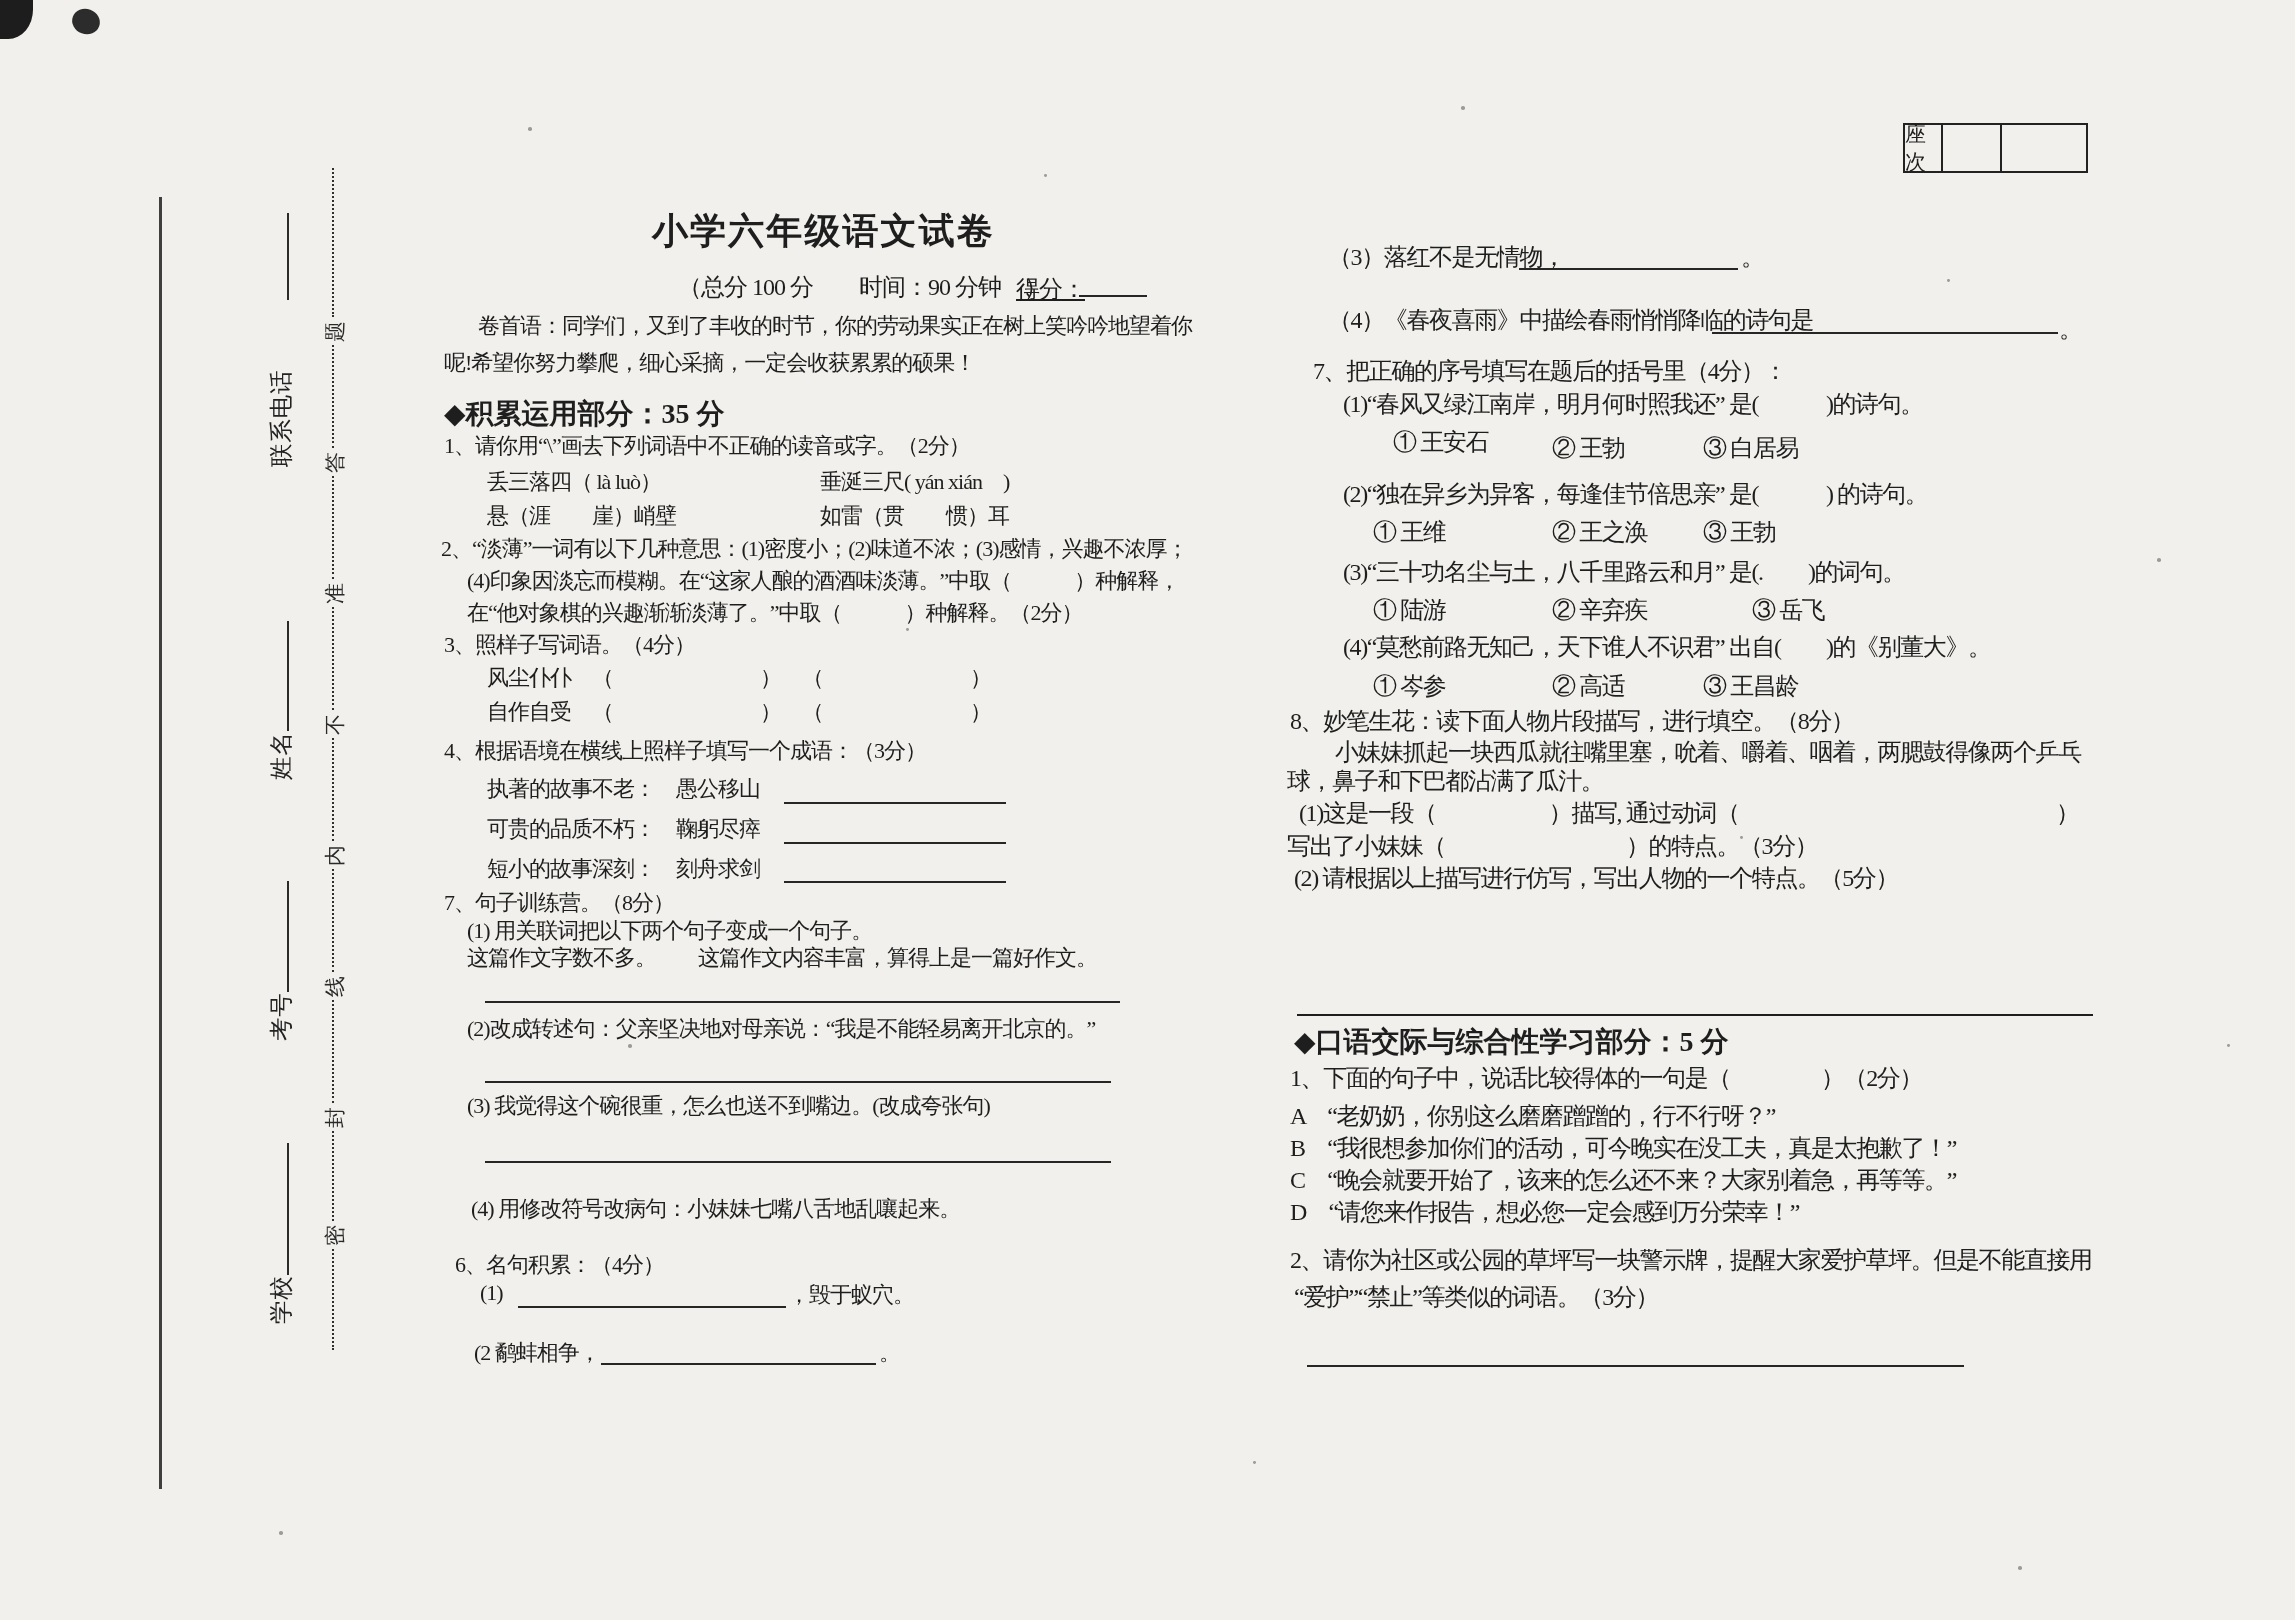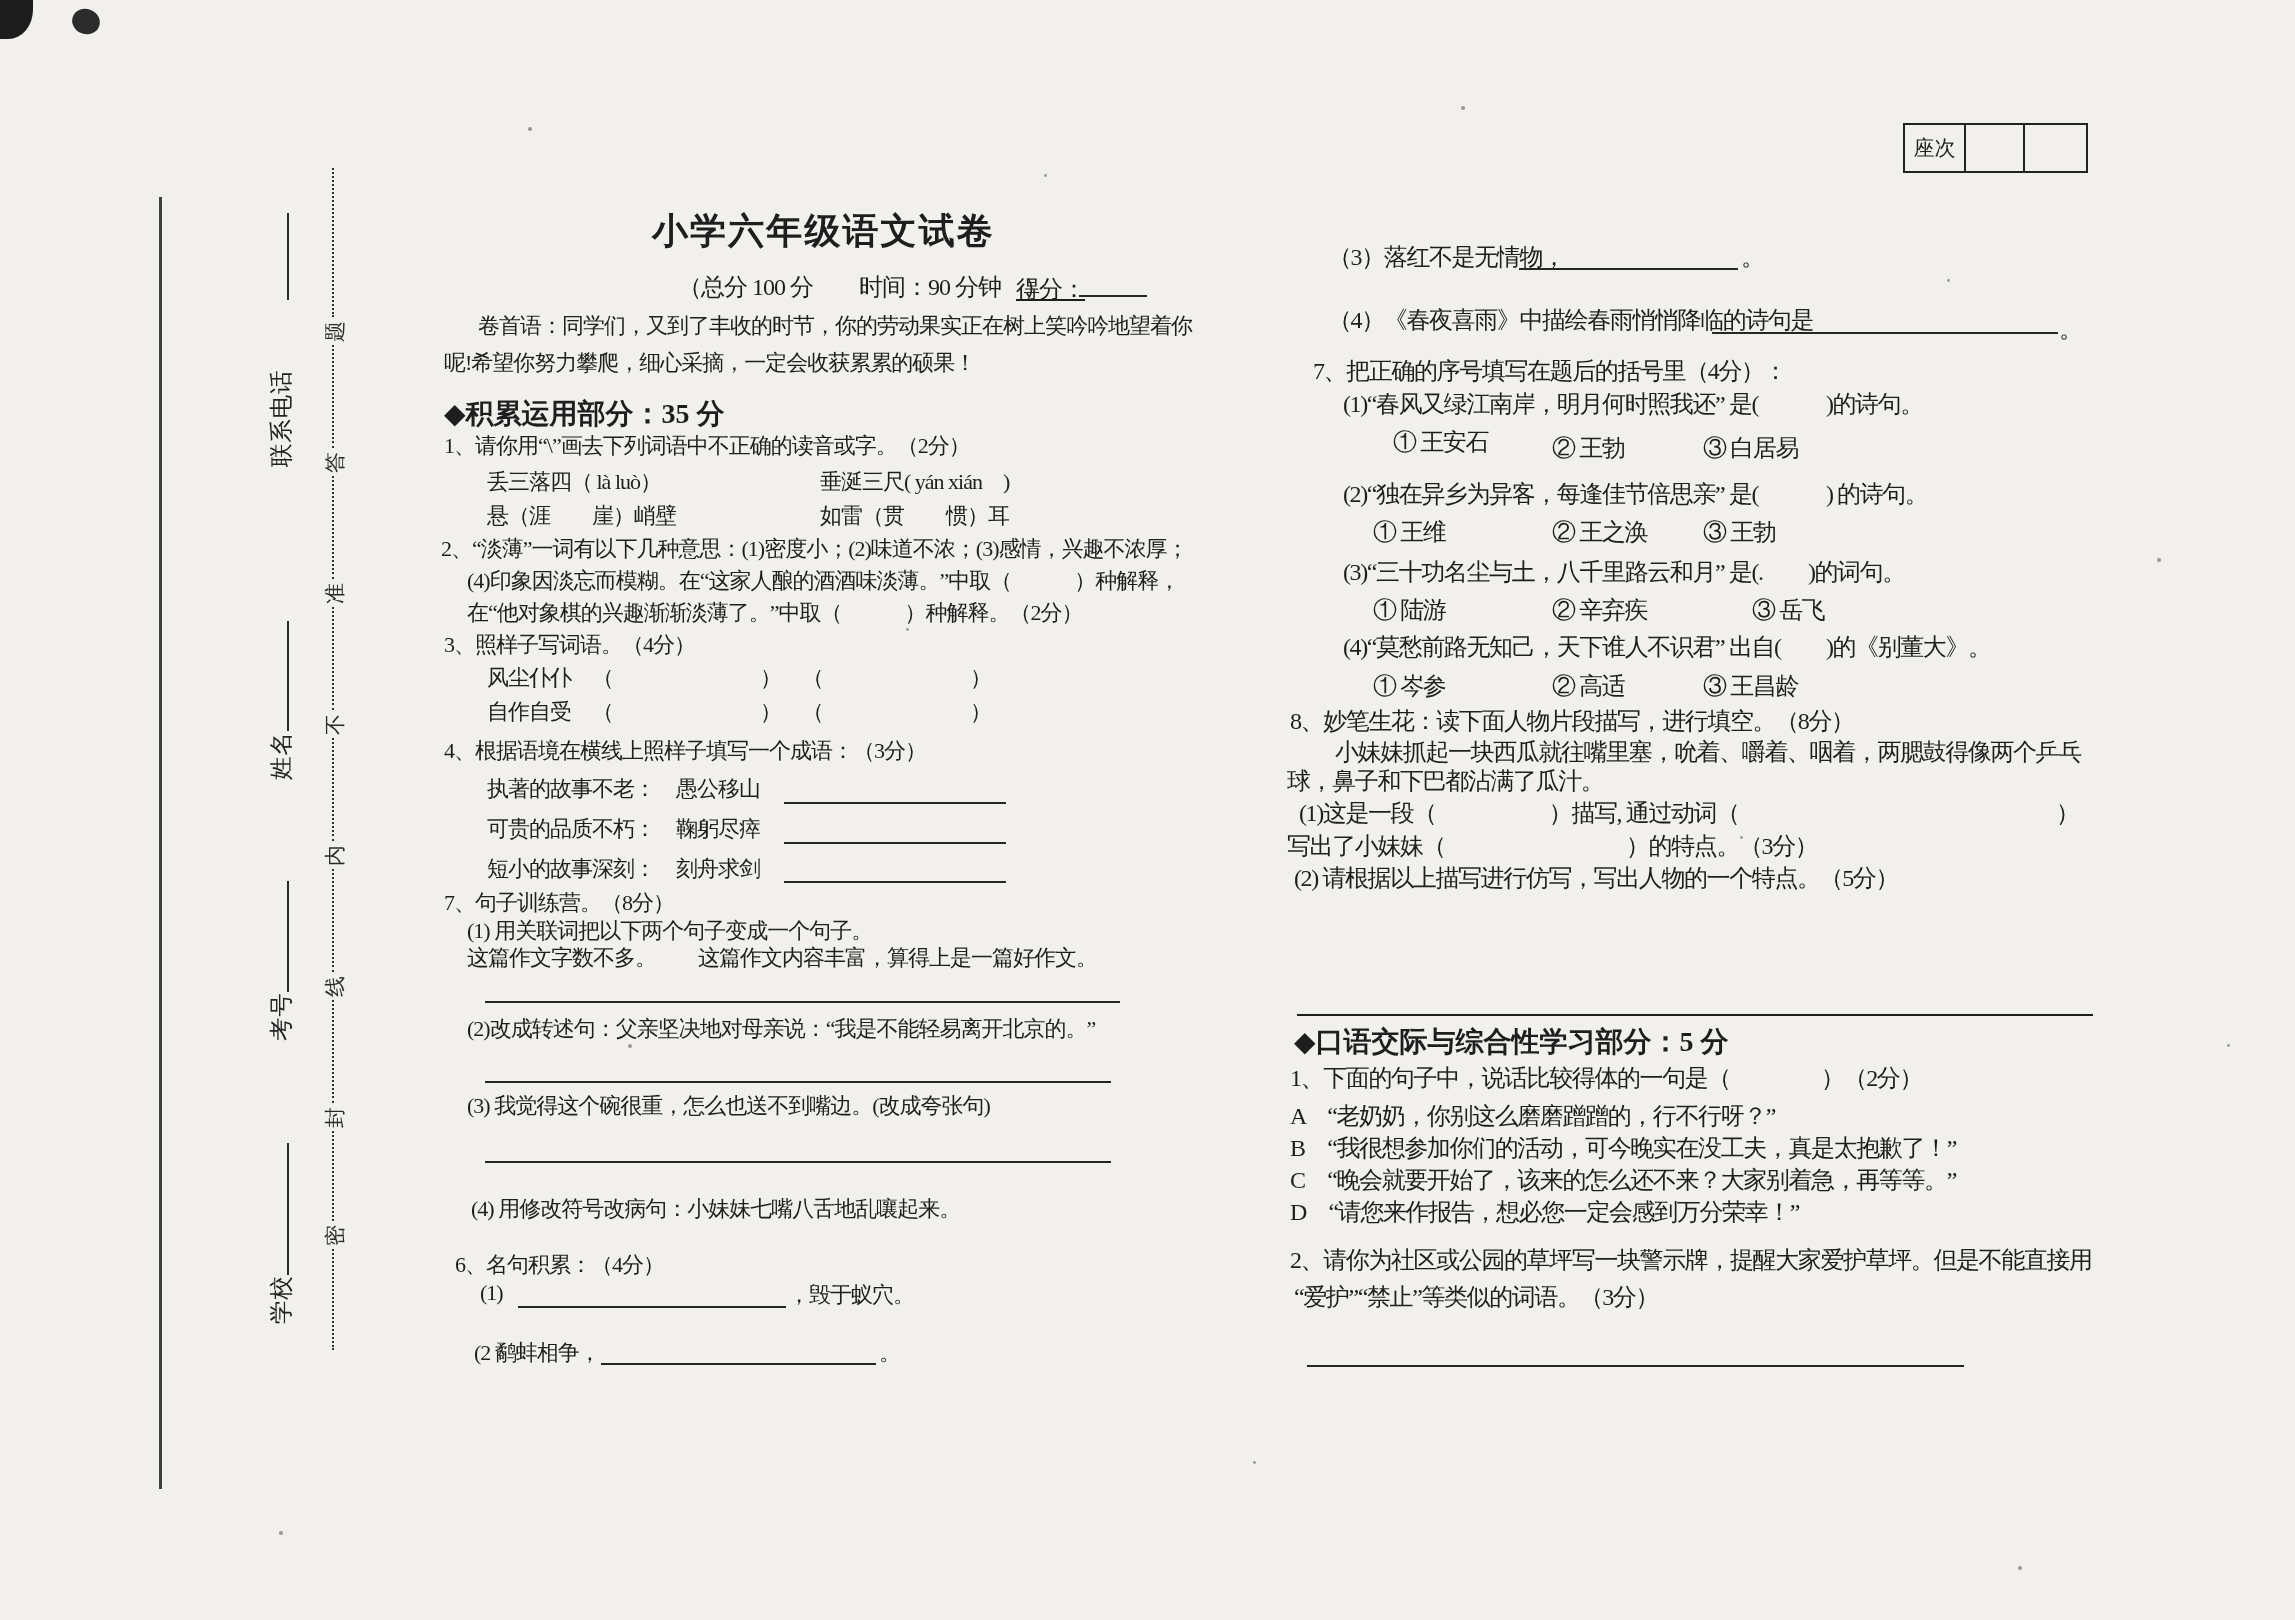--- a/index.html
+++ b/index.html
@@ -13,21 +13,21 @@
   .rt { position:absolute; white-space:nowrap; font-size:24px; letter-spacing:-1.4px; }
   .title { font-size:36px; font-weight:bold; letter-spacing:2.1px; }
   .meta { font-size:24px; }
   .h1 { font-size:28px; font-weight:bold; letter-spacing:0; }
   .rule { position:absolute; height:0; border-bottom:2.1px solid #262626; }
   .rule4 { position:absolute; height:0; border-bottom:2.8px solid #1f1f1f; }
   
   .seatbox { position:absolute; left:1903px; top:123px; width:181px; height:46px;
              border:2.1px solid #222; display:flex; }
   .seatbox .cell { border-right:2.1px solid #222; height:100%; box-sizing:border-box; }
-  .seatbox .c1 { width:61px; display:flex; align-items:center; justify-content:center;
+  .seatbox .c1 { width:38px; display:flex; align-items:center; justify-content:center;
                  font-size:21px; letter-spacing:0; }
   .seatbox .c2 { width:59px; }
   .seatbox .c3 { flex:1; border-right:none; }
   
   .vfield { position:absolute; transform:rotate(-90deg); transform-origin:0 0;
             white-space:nowrap; font-size:23.6px; letter-spacing:0.7px; line-height:31px; color:#222; }
   .vblank { display:inline-block; border-bottom:2.1px solid #2b2b2b; height:18px;
             vertical-align:baseline; }
   .vgap { display:inline-block; height:0.7px; }
   .vseal { position:absolute; transform:rotate(-90deg); transform-origin:0 0;

